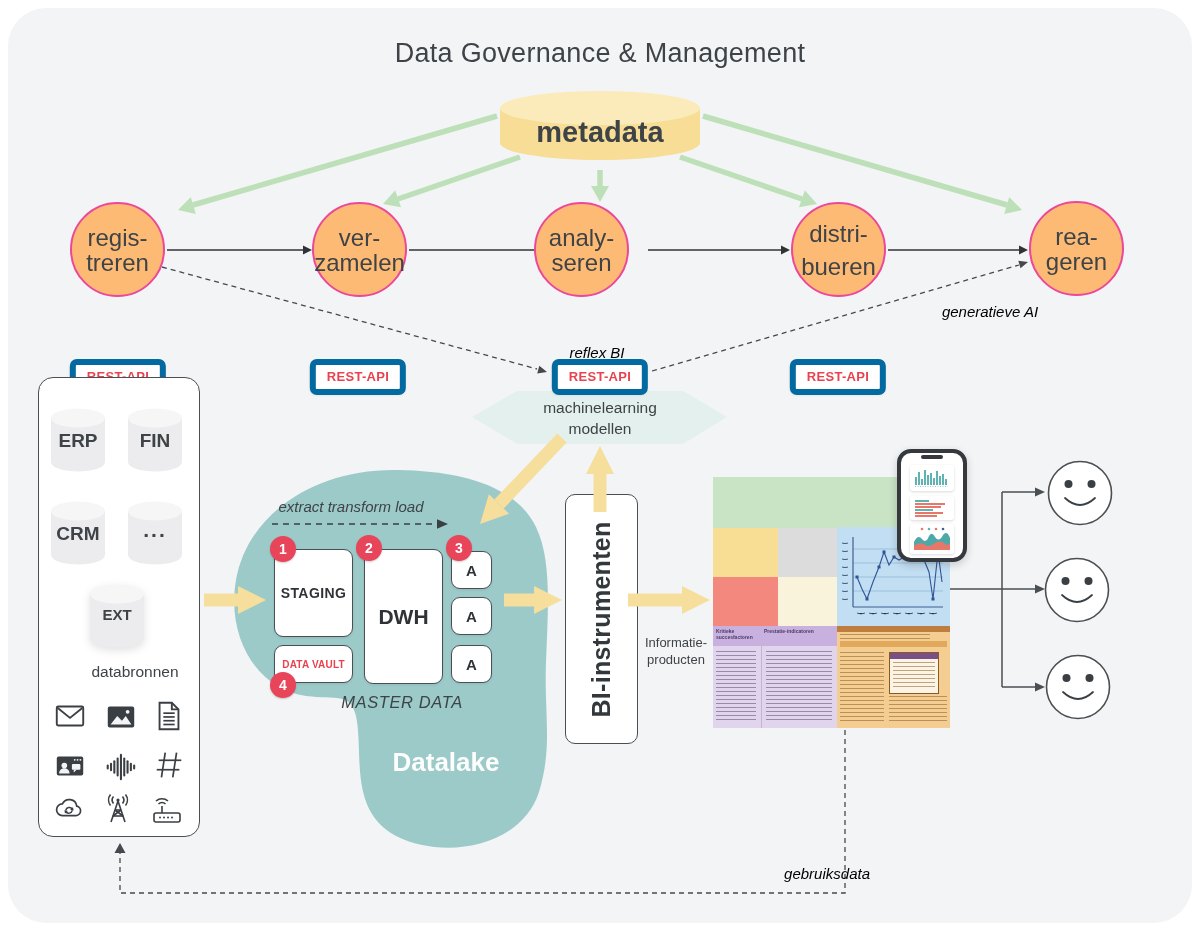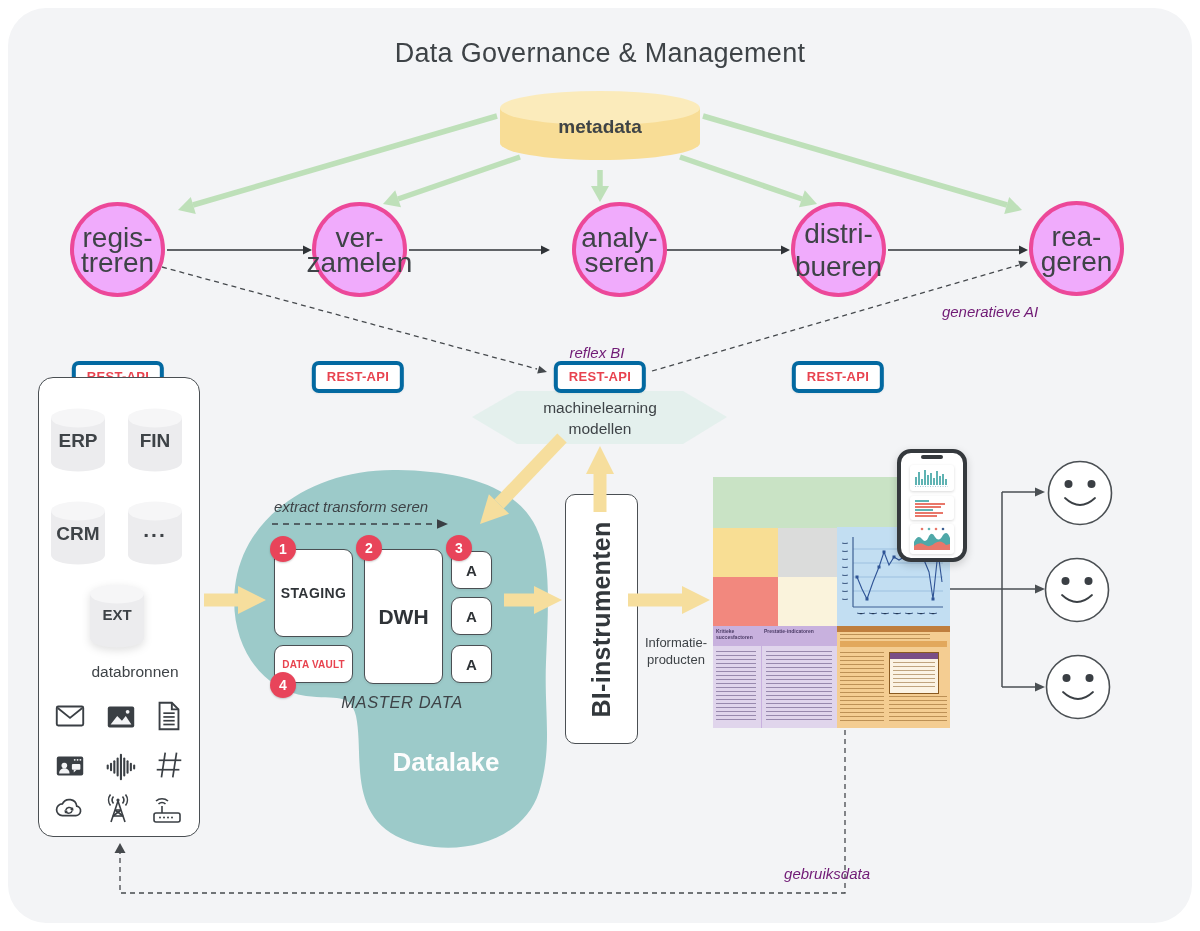--- a/index.html
+++ b/index.html
@@ -7,47 +7,47 @@
   .stage { position:relative; width:1200px; height:931px; background:#fff; overflow:hidden; }
   .card  { position:absolute; left:8px; top:8px; width:1184px; height:915px;
            background:#F3F4F6; border-radius:38px; }
   .abs   { position:absolute; }
   svg.overlay { position:absolute; left:0; top:0; pointer-events:none; }
 
   .page-title { position:absolute; left:300px; top:38px; width:600px; text-align:center;
                 font-size:27px; font-weight:500; letter-spacing:.3px; color:#3E4347; }
 
   .badge { position:absolute; transform:translate(-50%,-50%); background:#fff;
-           border:4px solid #0369a1; border-radius:7px; padding:4px 11px 5px;
+           border:6px solid #0369a1; border-radius:7px; padding:4px 11px 5px;
            font-size:13px; font-weight:bold; color:#E8434F; letter-spacing:.3px;
            box-shadow:0 1px 2px rgba(0,0,0,.05); white-space:nowrap; }
 
   .circle { position:absolute; width:95px; height:95px; border-radius:50%;
-            background:#f0abfc; border:4px solid #ec4899; display:flex; flex-direction:column;
-            align-items:center; justify-content:center; font-size:28px; font-weight:500;
+            background:#fdba74; border:2px solid #ec4899; display:flex; flex-direction:column;
+            align-items:center; justify-content:center; font-size:24px; font-weight:500;
             line-height:25px; color:#3E4347; }
 
   .cylbody { position:absolute; }
   .cyl-label { position:absolute; left:0; right:0; text-align:center; font-weight:bold;
                color:#3E4347; }
 
   .panel { position:absolute; left:38px; top:377px; width:162px; height:460px;
            background:#fff; border:1.4px solid #4A4F53; border-radius:15px; }
 
   .box { position:absolute; background:#fff; border:1.4px solid #4A4F53; border-radius:9px;
          display:flex; align-items:center; justify-content:center; font-weight:bold;
          color:#2F3337; box-shadow:0 1px 3px rgba(0,0,0,.08); }
   .num { position:absolute; width:26px; height:26px; border-radius:50%; background:#E8445A;
          color:#fff; font-size:14px; font-weight:bold; display:flex; align-items:center;
          justify-content:center; transform:translate(-50%,-50%);
          box-shadow:0 1px 2px rgba(0,0,0,.2); }
 
   .section-title { position:absolute; text-align:center; font-size:22px; font-weight:500;
                    line-height:27px; color:#3E4347; }
-  .small-note { position:absolute; text-align:center; font-style:italic; font-size:15px; color:#701a75; }
+  .small-note { position:absolute; text-align:center; font-style:italic; font-size:15px; color:#000000; }
 
   .bi-box { position:absolute; left:565px; top:494px; width:73px; height:250px; background:#fff;
             border:1.4px solid #4A4F53; border-radius:10px; display:flex; align-items:center;
             justify-content:center; }
   .bi-box span { transform:rotate(-90deg); white-space:nowrap; font-size:25px; font-weight:bold;
                  letter-spacing:.3px; color:#33383C; }
 
   .cblock { position:absolute; }
   .stripes-p { background-image:repeating-linear-gradient(to bottom, rgba(92,74,122,.55) 0 1px, transparent 1px 4px); }
   .stripes-o { background-image:repeating-linear-gradient(to bottom, rgba(133,85,25,.5) 0 1px, transparent 1px 4px); }
@@ -127,32 +127,32 @@
     <polygon fill="#E3EFEC" opacity="0.96" points="472,417 517,391 683,391 727,417 683,444 517,444"></polygon>
   </svg>
 
   <div class="page-title">Data Governance &amp; Management</div>
 
   <div class="abs" style="left:497px; top:88px; width:206px; height:76px;">
     <svg width="206" height="76">
       <path d="M3 20 v35 a100 17 0 0 0 200 0 v-35" fill="#F8DD96"></path>
       <ellipse cx="103" cy="20" rx="100" ry="17" fill="#FBEBBB"></ellipse>
     </svg>
-    <div class="cyl-label" style="top:28px; font-size:19px;">metadata</div>
+    <div class="cyl-label" style="top:28px; font-size:29px;">metadata</div>
   </div>
 
   <div class="circle" style="left:70px;  top:202px;">
     <span>regis-</span>
     <span>treren</span>
   </div>
   <div class="circle" style="left:312px; top:202px;">
     <span>ver-</span>
     <span>zamelen</span>
   </div>
-  <div class="circle" style="left:572px; top:202px;">
+  <div class="circle" style="left:534px; top:202px;">
     <span>analy-</span>
     <span>seren</span>
   </div>
   <div class="circle" style="left:791px; top:202px;gap:8px;">
     <span>distri-</span>
     <span>bueren</span>
   </div>
   <div class="circle" style="left:1029px; top:201px;">
     <span>rea-</span>
     <span>geren</span>
@@ -282,21 +282,21 @@
     <circle cx="11" cy="24.5" r="1" fill="#3A3F44" stroke="none"></circle>
       <circle cx="15" cy="24.5" r="1" fill="#3A3F44" stroke="none"></circle>
     <circle cx="19" cy="24.5" r="1" fill="#3A3F44" stroke="none"></circle>
       <circle cx="23" cy="24.5" r="1" fill="#3A3F44" stroke="none"></circle>
     <line x1="13" y1="20" x2="13" y2="13"></line>
     <path d="M9.5 11 a5 5 0 0 1 7 0"></path>
       <path d="M7 8 a9 9 0 0 1 12 0"></path>
   </svg>
 
 
-  <div class="abs" style="left:266px; top:498px; width:170px; text-align:center; font-style:italic; font-size:15px;">extract transform seren</div>
+  <div class="abs" style="left:266px; top:498px; width:170px; text-align:center; font-style:italic; font-size:15px;">extract transform load</div>
 
   <div class="box" style="left:274px; top:549px; width:79px; height:88px; font-size:14px; letter-spacing:.4px;">
     <span>STAGING</span>
   </div>
   <div class="box" style="left:364px; top:549px; width:79px; height:135px; font-size:21px;">
     <span>DWH</span>
   </div>
   <div class="box" style="left:451px; top:551px; width:41px; height:38px; font-size:15px;">
     <span>A</span>
   </div>

